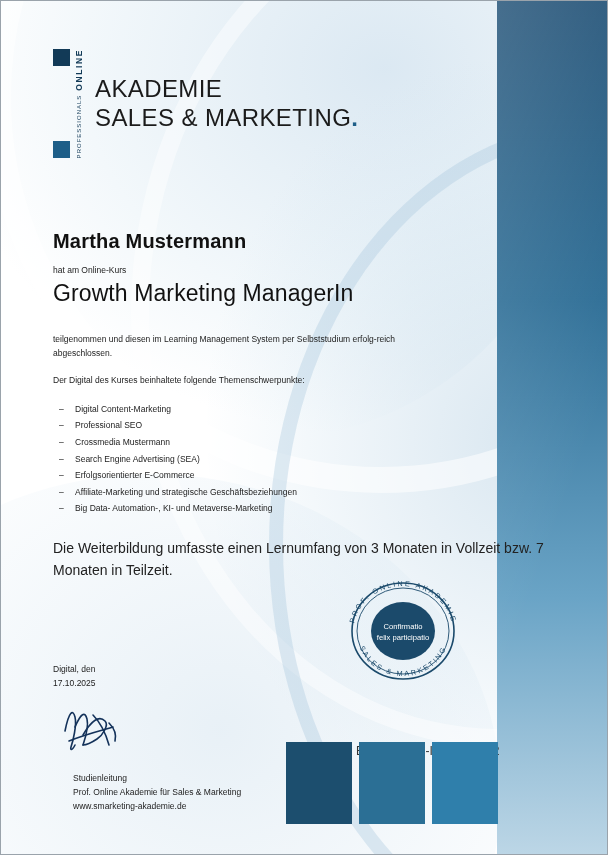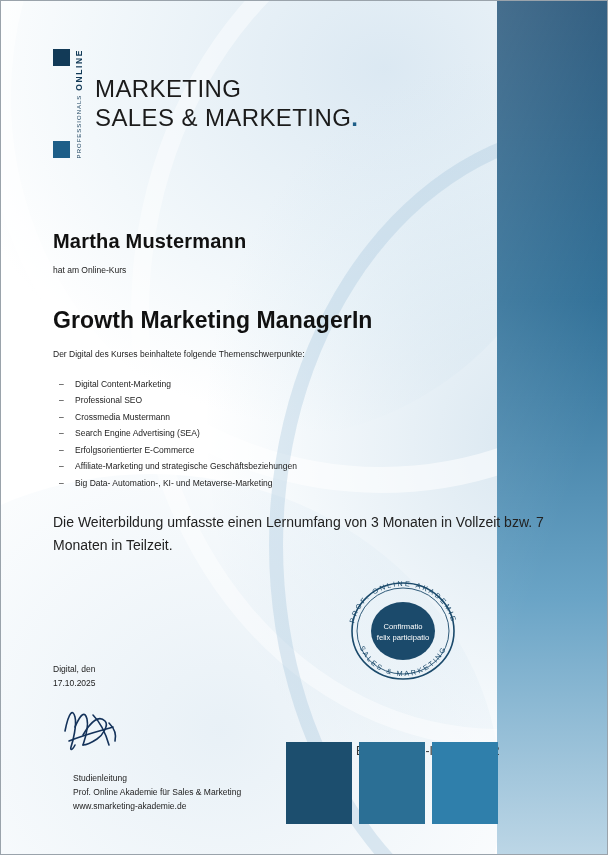--- a/index.html
+++ b/index.html
@@ -149,23 +149,23 @@
     font-weight: bold;
     color: #111111;
     letter-spacing: 0.2px;
   }
   .subline {
     margin-top: 12px;
     font-size: 8.5px;
     color: #222222;
   }
   .course {
-    margin-top: 32px;
+    margin-top: 5px;
     font-size: 23px;
-    font-weight: bold;
+    font-weight: normal;
     color: #111111;
     letter-spacing: 0.1px;
   }
   .para {
     margin-top: 26px;
     font-size: 8.5px;
     color: #222222;
     line-height: 1.55;
     max-width: 390px;
   }
@@ -283,31 +283,32 @@
         <div class="logo-squares">
           <div class="sq dark"></div>
           <div class="sq"></div>
         </div>
         <div class="logo-vertical">
           <span class="small">PROFESSIONALS</span>
           <span>ONLINE</span>
         </div>
       </div>
       <div class="logo-text">
-        <div class="l1">MARKETING</div>
+        <div class="l1">AKADEMIE</div>
         <div class="l2"><span>SALES &amp; MARKETING</span><span class="dot">.</span></div>
       </div>
     </div>
 
     <div class="recipient">Martha Mustermann</div>
 
     <div class="subline">hat am Online-Kurs</div>
 
     <div class="course">Growth Marketing ManagerIn</div>
 
+    <div class="para">teilgenommen und diesen im Learning Management System per Selbststudium erfolg-reich abgeschlossen.</div>
     <div class="para tight">Der Digital des Kurses beinhaltete folgende Themenschwerpunkte:</div>
 
     <ul class="topics">
       <li>Digital Content-Marketing</li>
       <li>Professional SEO</li>
       <li>Crossmedia Mustermann</li>
       <li>Search Engine Advertising (SEA)</li>
       <li>Erfolgsorientierter E-Commerce</li>
       <li>Affiliate-Marketing und strategische Geschäftsbeziehungen</li>
       <li>Big Data- Automation-, KI- und Metaverse-Marketing</li>

